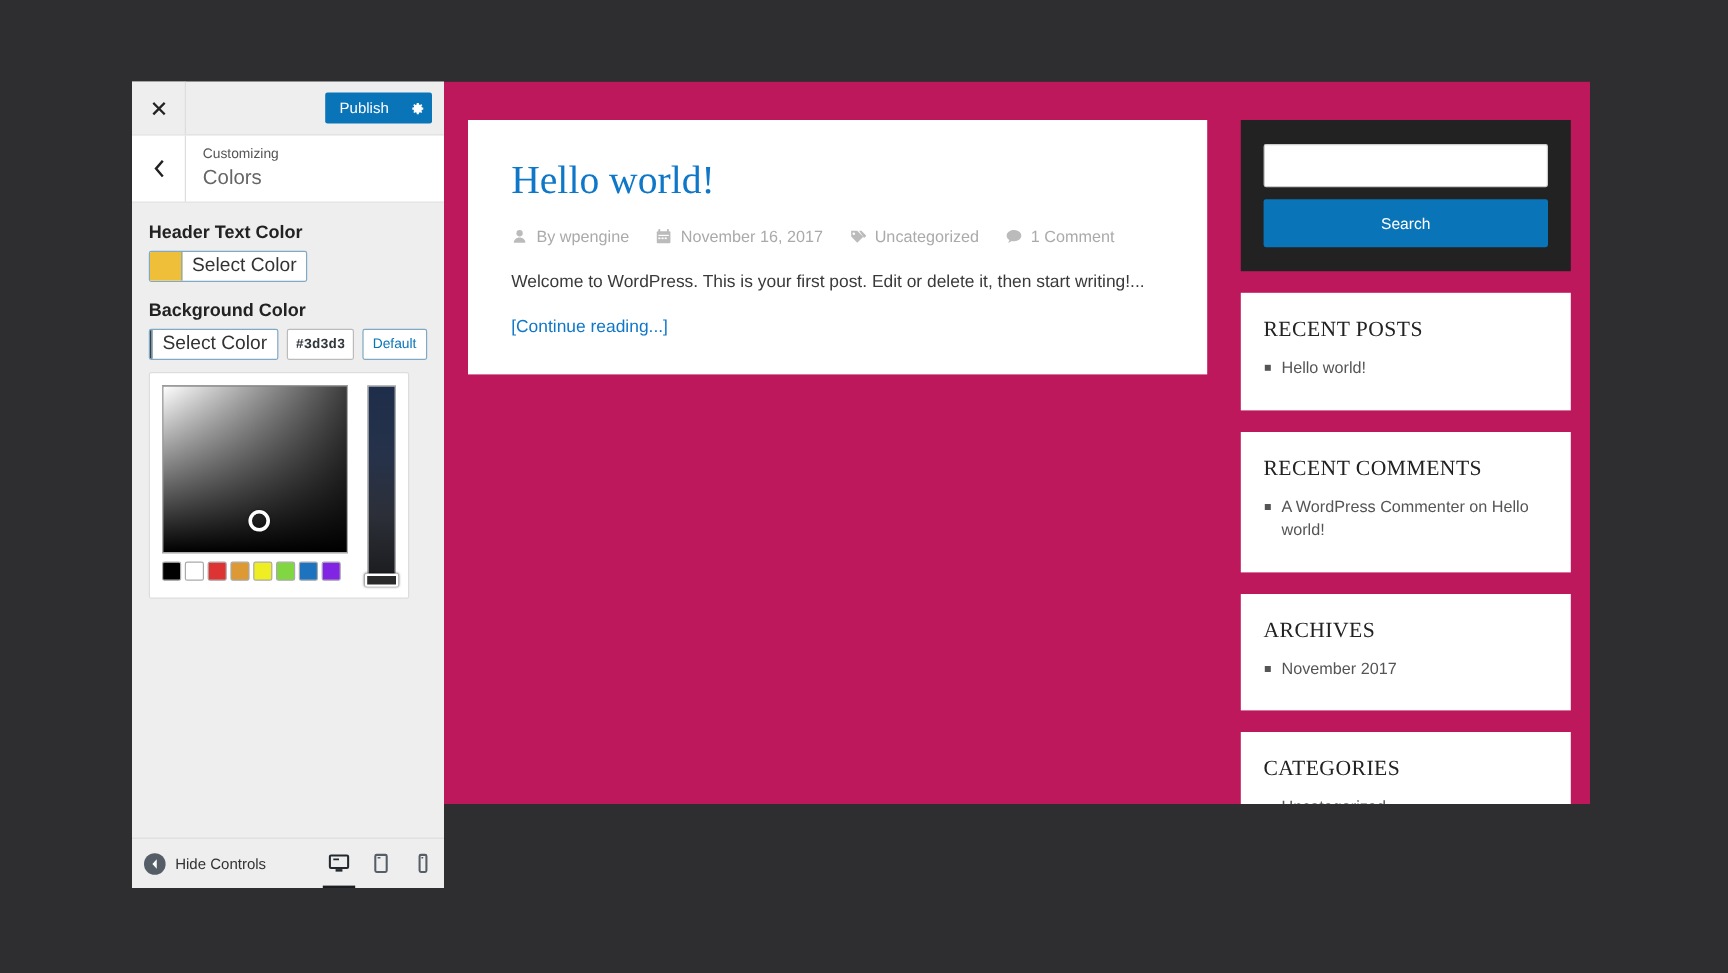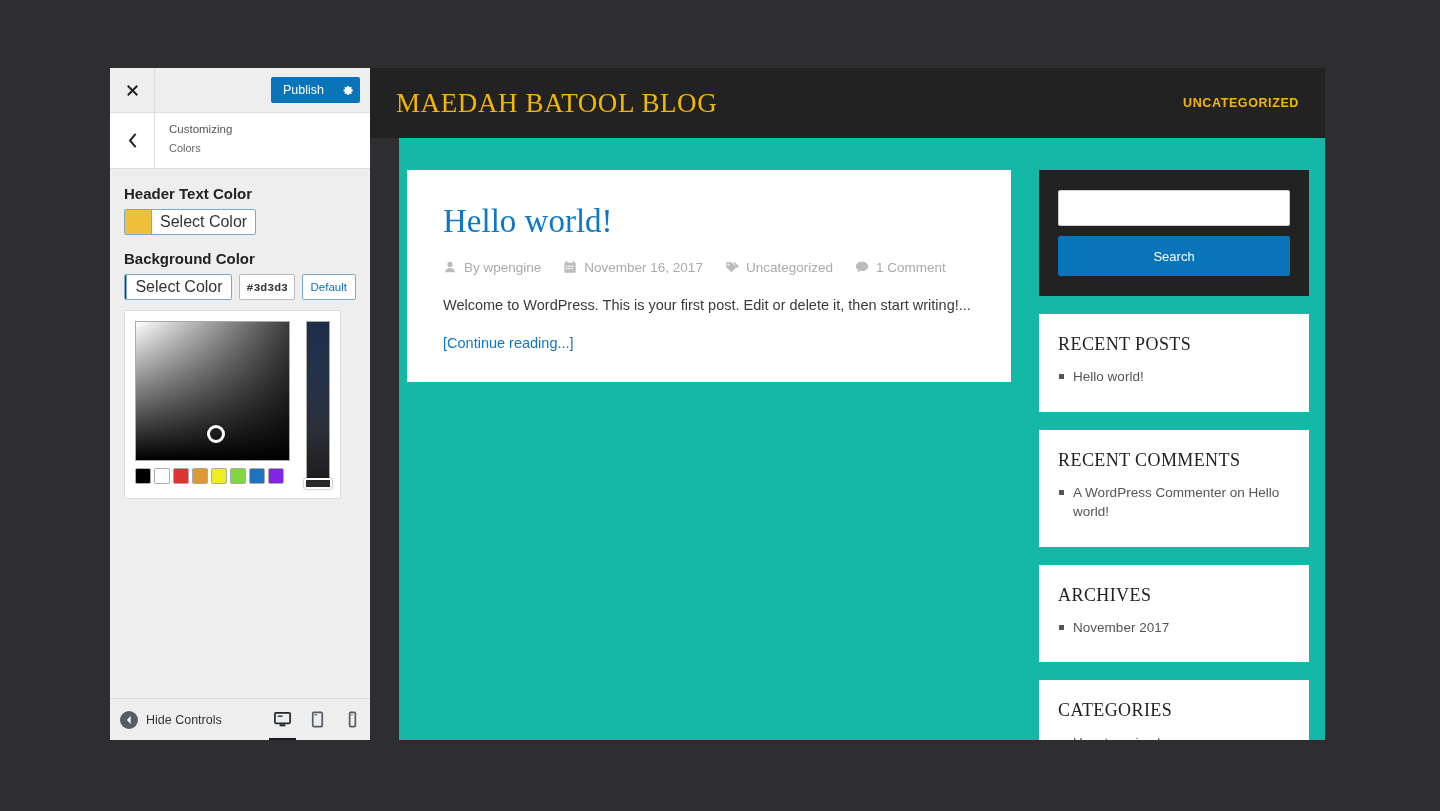--- a/index.html
+++ b/index.html
@@ -102,21 +102,21 @@
     flex-direction: column;
     justify-content: center;
     padding-left: 14px;
   }
   .cz-eyebrow {
     font-size: 11.5px;
     color: #555;
     line-height: 15px;
   }
   .cz-title {
-    font-size: 11px;
+    font-size: 17px;
     color: #666;
     font-weight: 400;
     line-height: 22px;
   }
 
   
   .cz-body {
     background: #eeeeee;
     padding: 16px 14px 0 14px;
     height: calc(100% - 45px - 56px - 42px);
@@ -332,27 +332,26 @@
   .site-nav {
     margin-left: auto;
     color: #f2b800;
     font-size: 12.5px;
     font-weight: bold;
     letter-spacing: 0.6px;
     cursor: pointer;
   }
 
   .site-body {
-    background: #14b8a6;
+    background: #be185d;
     height: calc(100% - 70px);
     display: flex;
     gap: 28px;
-    padding: 32px 16px 0 8px;
+    padding: 32px 16px 0 20px;
     overflow: hidden;
-    margin-left: 29px;
   }
 
   .content-col { width: 620px; }
   .post-card {
     background: #fff;
     padding: 33px 36px 30px 36px;
   }
   .post-title {
     font-family: "Liberation Serif", serif;
     color: #0f77c8;
@@ -565,24 +564,20 @@
             <path d="M8.6 5 L10.2 5" stroke="#555d66" stroke-width="1.3"></path>
           </svg>
         </div>
       </div>
     </div>
 
   </div>
 
   <div id="preview">
 
-    <div class="site-header">
-      <div class="site-title">MAEDAH BATOOL BLOG</div>
-      <div class="site-nav">UNCATEGORIZED</div>
-    </div>
 
     <div class="site-body">
 
       <div class="content-col">
         <div class="post-card">
           <div class="post-title">Hello world!</div>
 
           <div class="post-meta">
             <div class="meta-item">
               <svg viewBox="0 0 16 16" aria-hidden="true">

